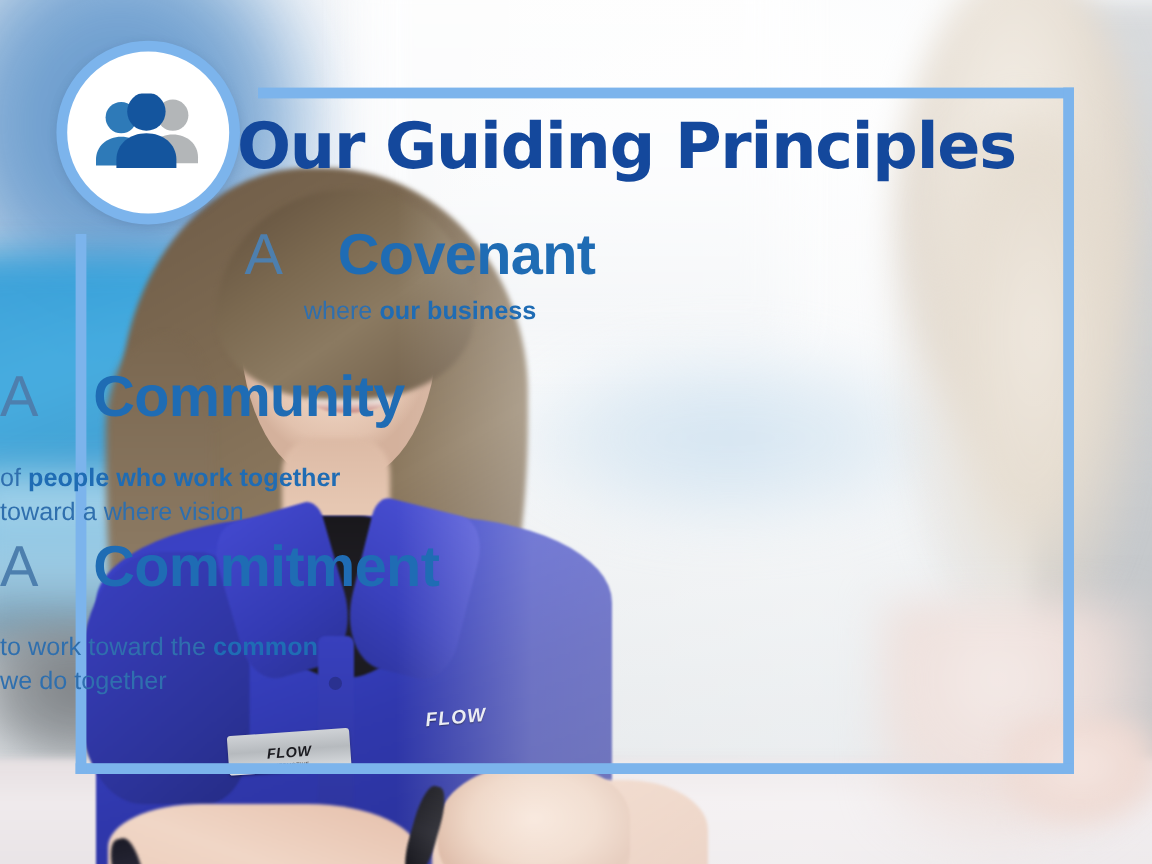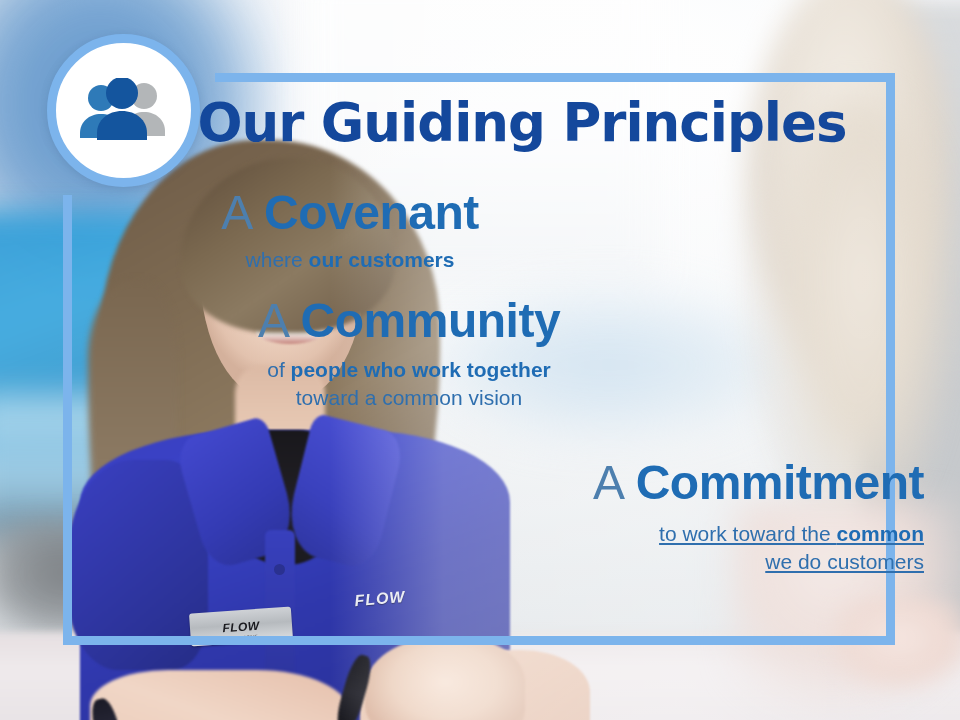--- a/index.html
+++ b/index.html
@@ -265,39 +265,39 @@
   }
 
   .principle{position:absolute;}
   .p-head{
     font-family:"Liberation Sans", sans-serif;
     font-size:48px;line-height:1.04;
     color:#2a72b8;
     white-space:nowrap;
   }
   .p-head .art{font-weight:normal;color:#4d7fae;letter-spacing:0;}
-  .p-head .word{font-weight:bold;color:#1f6cb4;letter-spacing:-.5px;}
+  .p-head .word{font-weight:bold;color:#1f6cb4;letter-spacing:-.5px;margin-left:35px;}
 
   .p-sub{
     font-family:"Liberation Sans", sans-serif;
     font-size:21px;line-height:1.32;
     color:#2f6fae;
     font-weight:normal;
   }
   .p-sub b{font-weight:bold;color:#1f6cb4;}
 
   
   .pr1{left:0;top:188px;width:700px;text-align:center;}
   .pr1 .p-sub{margin-top:8px;}
 
-  .pr2{left:0;top:296px;width:818px;text-align:center;}
-  .pr2 .p-sub{margin-top:10px;}
-
-  .pr3{left:0;top:458px;width:924px;text-align:right;}
-  .pr3 .p-sub{margin-top:12px;text-decoration:underline;}
+  .pr2{left:0;top:307px;width:818px;text-align:left;}
+  .pr2 .p-sub{margin-top:28px;}
+
+  .pr3{left:0;top:448px;width:924px;text-align:left;}
+  .pr3 .p-sub{margin-top:28px;}
 </style>
 </head>
 <body>
 
 <div class="stage">
 
   <div class="photo">
     <div class="bg-room"></div>
     <div class="bg-blueTL"></div>
     <div class="bg-window"></div>
@@ -378,44 +378,44 @@
   <div class="content">
 
     <div class="title">Our Guiding Principles</div>
 
     <div class="principle pr1">
       <div class="p-head">
         <span class="art">A</span>
         <span class="word">Covenant</span>
       </div>
       <div class="p-sub">
-        <span>where </span><b>our customers</b>
+        <span>where </span><b>our business</b>
       </div>
     </div>
 
     <div class="principle pr2">
       <div class="p-head">
         <span class="art">A</span>
         <span class="word">Community</span>
       </div>
       <div class="p-sub">
         <div>
           <span>of </span><b>people who work together</b>
         </div>
-        <div>toward a common vision</div>
+        <div>toward a where vision</div>
       </div>
     </div>
 
     <div class="principle pr3">
       <div class="p-head">
         <span class="art">A</span>
         <span class="word">Commitment</span>
       </div>
       <div class="p-sub">
         <div>
           <span>to work toward the </span><b>common</b>
         </div>
-        <div>we do customers</div>
+        <div>we do together</div>
       </div>
     </div>
 
   </div>
 </div>
 
 </body></html>

